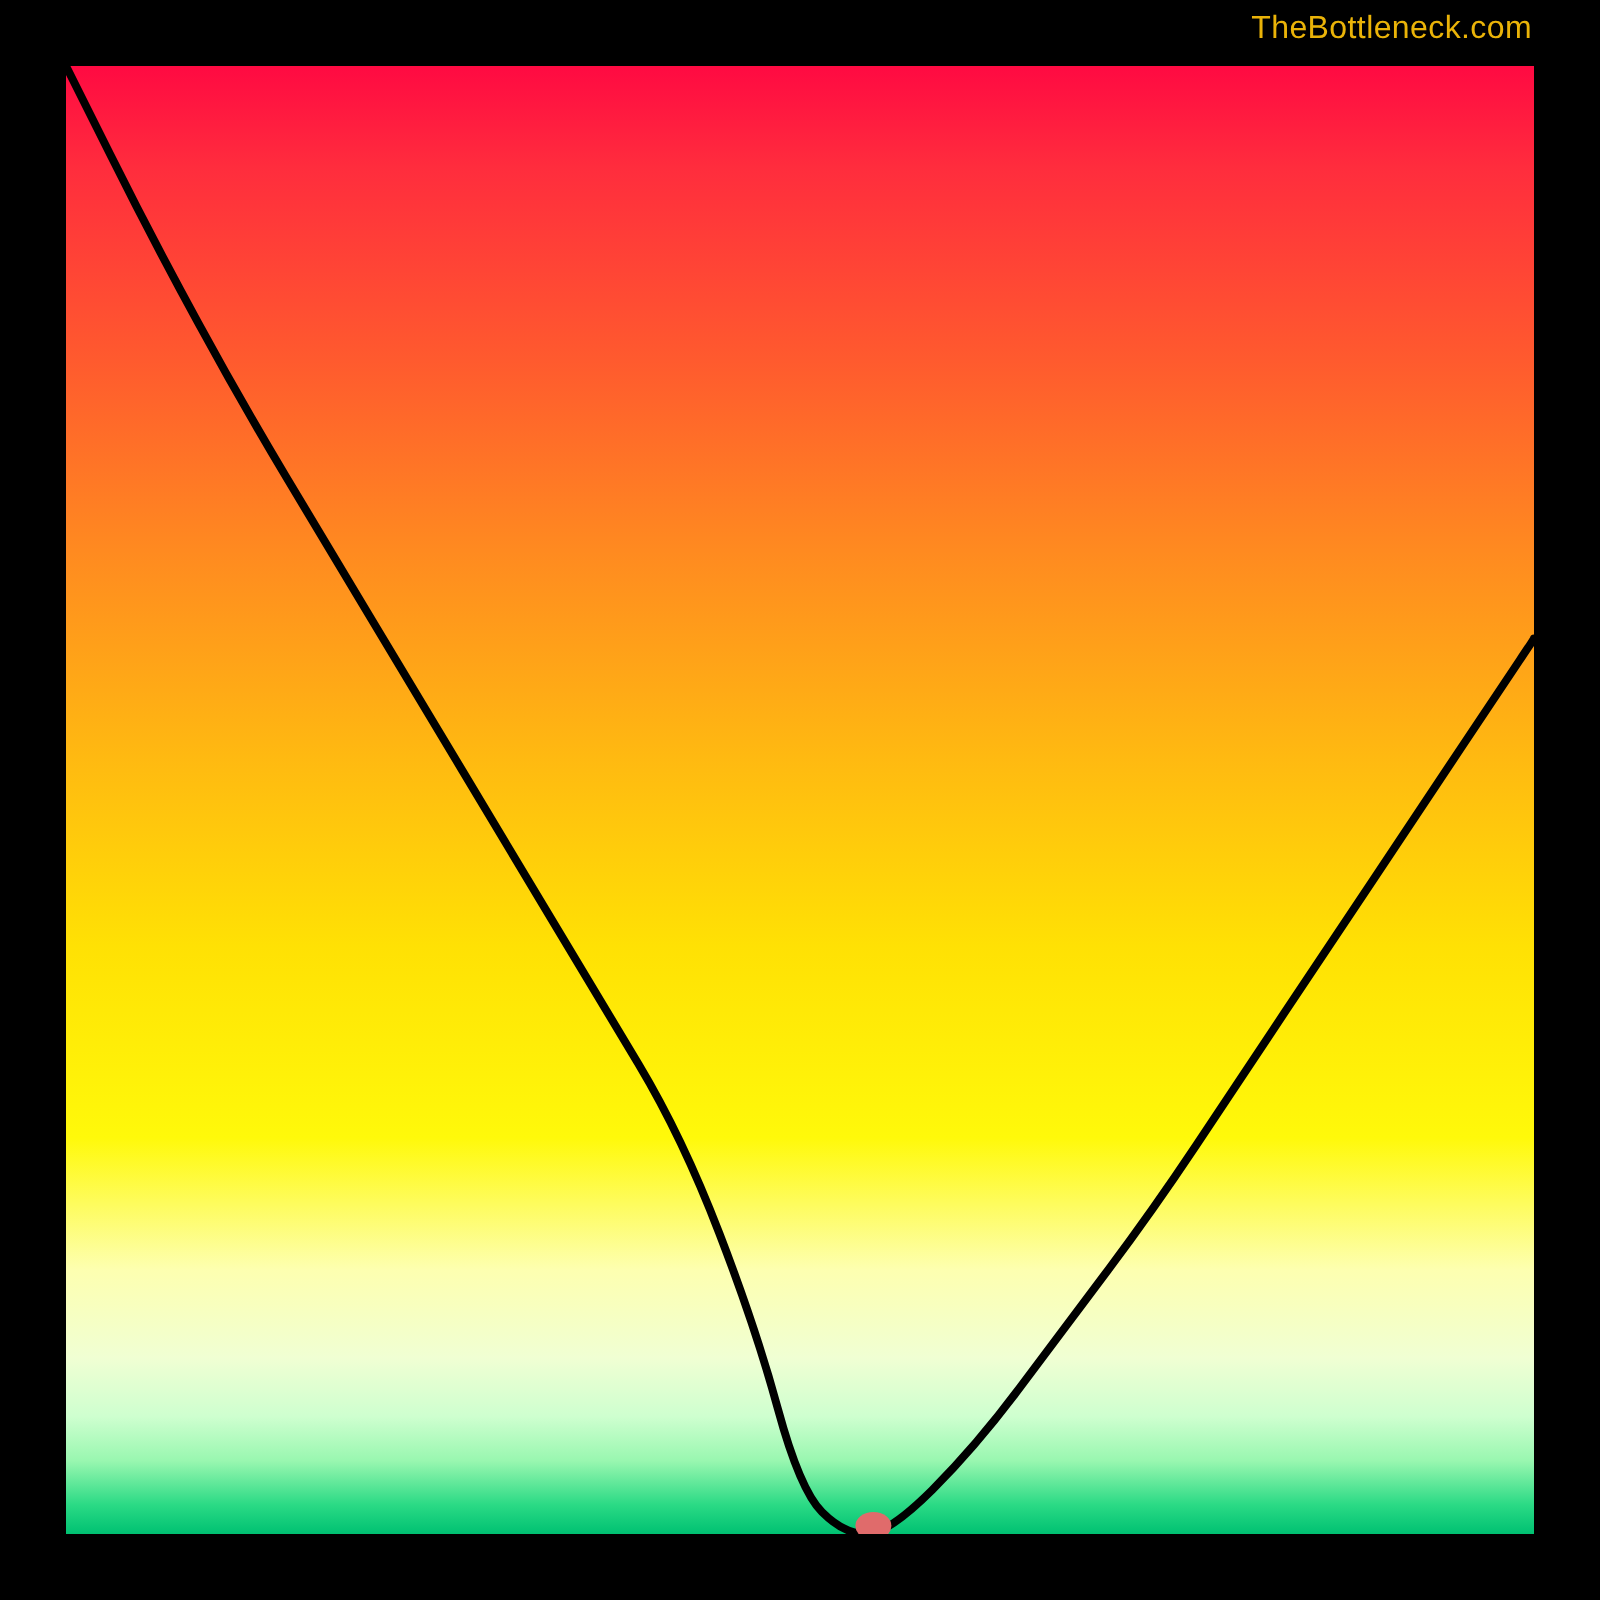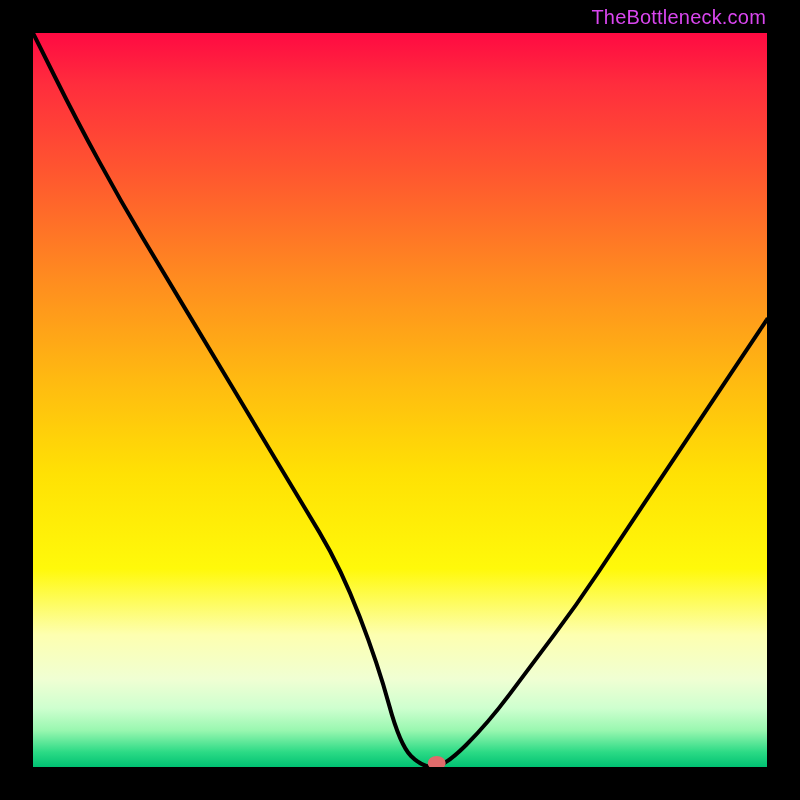--- a/index.html
+++ b/index.html
@@ -65,22 +65,22 @@
   }
   .marker {
     fill: #e06b6b;
     stroke: none;
   }
   .watermark {
     position: absolute;
     top: 6px;
     right: 34px;
     font-family: Arial, Helvetica, sans-serif;
-    font-size: 20px;
-    color: #d946ef;
+    font-size: 16px;
+    color: #eab308;
     letter-spacing: 0.2px;
   }
 </style>
 </head>
 <body>
 
 <div class="frame">
   <div class="watermark">TheBottleneck.com</div>
   <div class="plot-area">
     <div class="gradient"></div>

